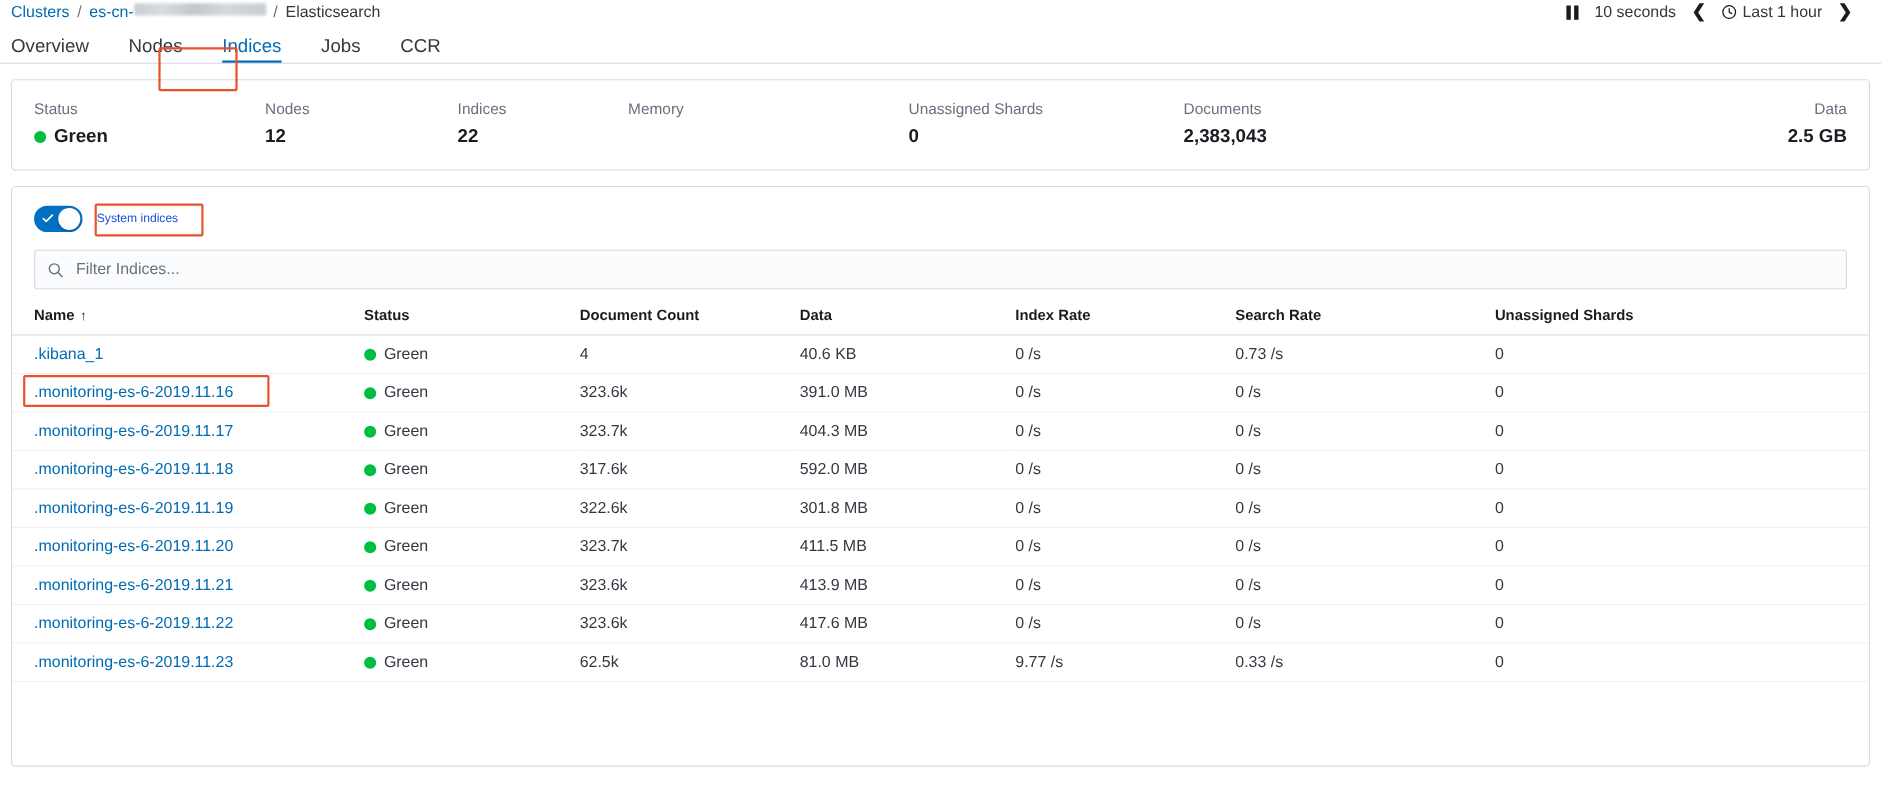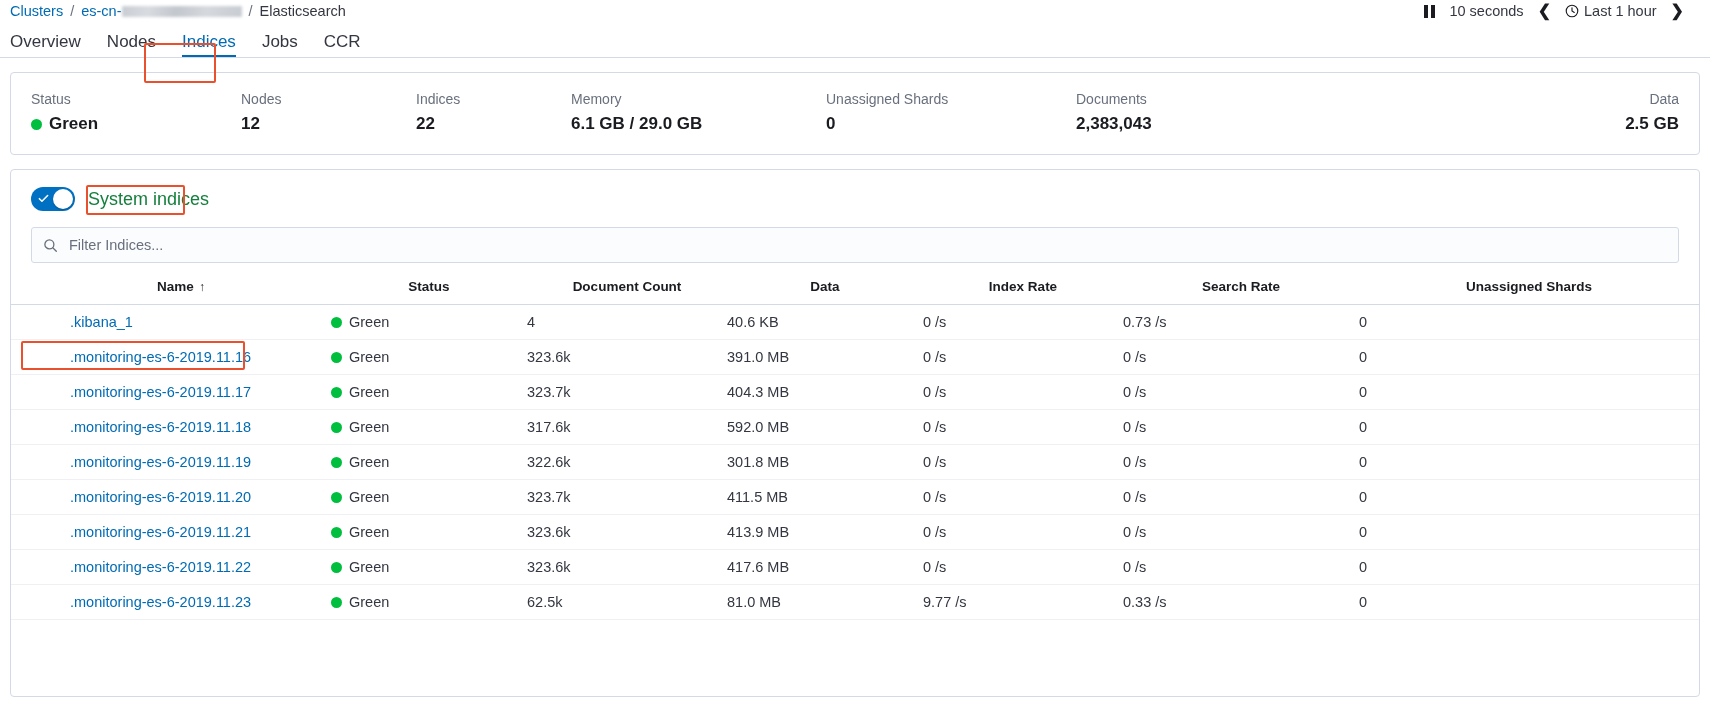--- a/index.html
+++ b/index.html
@@ -22,37 +22,37 @@
   .breadcrumb { display: flex; align-items: center; font-size: 14.5px; gap: 0px; }
   .crumb-link { color: #006bb4; cursor: pointer; white-space: nowrap; }
   .crumb-sep { color: #69707d; margin: 0 7px; }
   .crumb-static { color: #343741; white-space: nowrap; }
   .crumb-redacted {
     display: inline-block; width: 120px; height: 11px;
     background: linear-gradient(100deg,#c9cdd3 0%,#d8dbe0 22%,#c2c7cd 45%,#d5d8dd 70%,#c7ccd2 100%);
     filter: blur(1.6px);
     vertical-align: middle; margin-left: 0px; border-radius: 1px;
   }
-  .crumb-cluster { color:#006bb4; display:flex; align-items:center; }
+  .crumb-cluster { color:#006bb4; display:flex; }
 
   .topbar-right {
     position: absolute; right: 26px; top: 0;
     height: 22px; display: flex; align-items: center; gap: 14px;
     font-size: 14.5px;
   }
   .pause-icon { display: inline-flex; gap: 3px; align-items: center; }
   .pause-icon i { display: block; width: 4px; height: 13px; background: #1a1c21; }
   .refresh-label { color: #343741; }
   .chev { color: #1a1c21; font-size: 16px; font-weight: 700; cursor: pointer; line-height: 1; }
   .time-range { display: flex; align-items: center; gap: 5px; color: #343741; cursor: pointer; }
   .clock-svg { display:block; }
 
   
   .tabs {
-    display: flex; align-items: flex-end; gap: 26px;
+    display: flex; align-items: flex-end; gap: 36px;
     padding: 0 0 0 10px; height: 36px;
     border-bottom: 1px solid #d3dae6;
     position: relative;
   }
   .tab {
     font-size: 17px; color: #343741; cursor: pointer;
     padding-bottom: 7px; position: relative; line-height: 1;
   }
   .tab.active { color: #006bb4; }
   .tab .tab-underline {
@@ -90,55 +90,55 @@
     position: relative; cursor: pointer; flex: none;
   }
   .switch .knob {
     position: absolute; right: 2px; top: 2px;
     width: 20px; height: 20px; border-radius: 50%; background: #fff;
     box-shadow: 0 1px 2px rgba(0,0,0,.25);
   }
   .switch .check {
     position: absolute; left: 7px; top: 6px; width: 11px; height: 11px;
   }
-  .switch-label { font-size: 18px; color: #15803d; }
+  .switch-label { font-size: 11px; color: #1d4ed8; }
   #annot-sysidx { left: 75px; top: 15px; width: 99px; height: 30px; }
 
   .search-wrap {
     margin: 16px 20px 0 20px;
     height: 36px; border: 1px solid #d3dae6; border-radius: 3px;
     background: #fbfcfd;
     display: flex; align-items: center; padding: 0 11px; gap: 11px;
   }
   .search-wrap svg { flex: none; }
   .search-input {
     border: 0; outline: 0; background: transparent; width: 100%;
     font-family: "Liberation Sans", sans-serif; font-size: 14.5px; color: #343741;
   }
   .search-input::placeholder { color: #69707d; }
 
   
   table.idx { width: 100%; border-collapse: collapse; margin-top: 16px; table-layout: fixed; }
   table.idx th {
-    text-align: center; font-size: 13.5px; font-weight: 700; color: #1a1c21;
+    text-align: left; font-size: 13.5px; font-weight: 700; color: #1a1c21;
     padding: 0 0 10px 0; border-bottom: 1px solid #d3dae6;
   }
   table.idx td {
     font-size: 14.5px; color: #343741; padding: 0; height: 35px;
     border-bottom: 1px solid #eef0f3; vertical-align: middle;
   }
   table.idx tr td:first-child, table.idx tr th:first-child { padding-left: 20px; }
   .col-name { width: 320px; }
   .col-status { width: 196px; }
   .col-docs { width: 200px; }
   .col-data { width: 196px; }
   .col-irate { width: 200px; }
   .col-srate { width: 236px; }
   .col-unassigned { width: auto; }
-  .idx-link { color: #006bb4; cursor: pointer; margin-left: 39px; }
+  .idx-link { color: #006bb4; cursor: pointer; }
   .status-cell { display: flex; align-items: center; gap: 7px; }
   .sort-arrow { font-size: 12px; margin-left: 5px; color: #1a1c21; }
   #annot-row { left: 32px; top: 0px; width: 176px; height: 28px; }
   .name-anchor { position: relative; display: inline-block; }
 </style>
 </head>
 <body>
 
 <div class="page">
 
@@ -204,21 +204,20 @@
       <div class="sum-cell" style="width:175px">
         <span class="sum-label">Nodes</span>
         <span class="sum-value">12</span>
       </div>
       <div class="sum-cell" style="width:155px">
         <span class="sum-label">Indices</span>
         <span class="sum-value">22</span>
       </div>
       <div class="sum-cell" style="width:255px">
         <span class="sum-label">Memory</span>
-        <span class="sum-value">6.1 GB / 29.0 GB</span>
       </div>
       <div class="sum-cell" style="width:250px">
         <span class="sum-label">Unassigned Shards</span>
         <span class="sum-value">0</span>
       </div>
       <div class="sum-cell" style="width:200px">
         <span class="sum-label">Documents</span>
         <span class="sum-value">2,383,043</span>
       </div>
       <div class="sum-cell" style="width:auto;align-items:flex-end;margin-left:auto">

